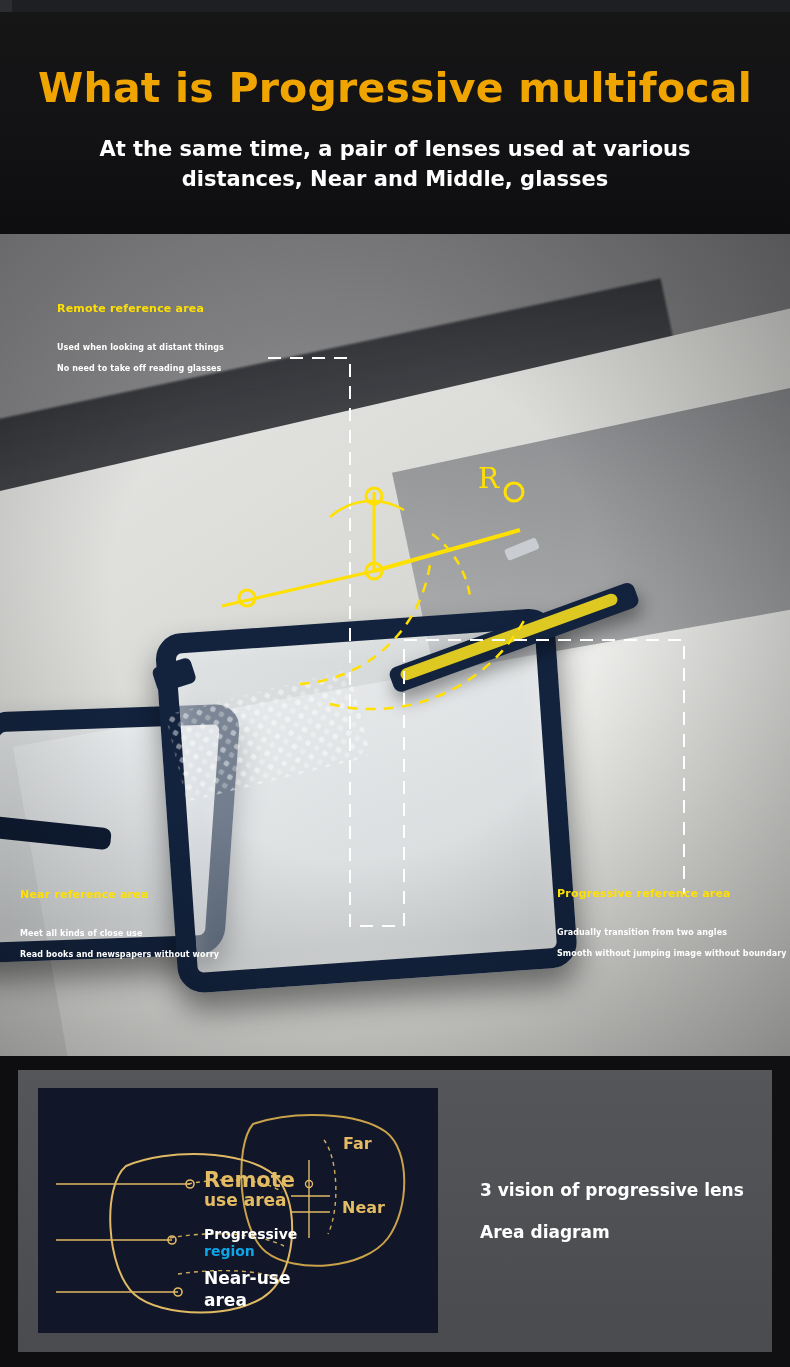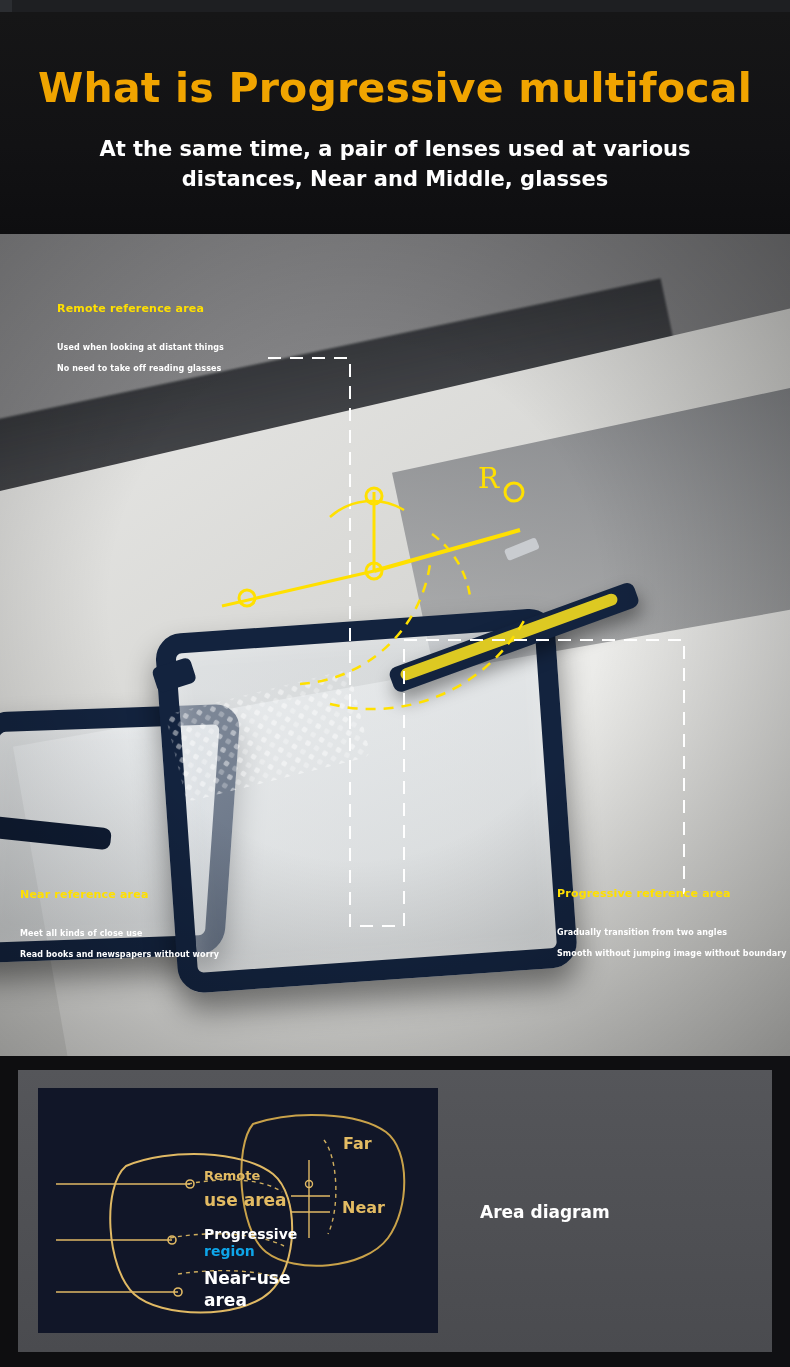--- a/index.html
+++ b/index.html
@@ -224,28 +224,29 @@
           <circle cx="134" cy="152" r="4" fill="none" stroke="#e0b964" stroke-width="1.6"></circle>
           <circle cx="140" cy="204" r="4" fill="none" stroke="#e0b964" stroke-width="1.6"></circle>
 
           <line x1="271" y1="72" x2="271" y2="150" stroke="#e0b964" stroke-width="1.4"></line>
           <line x1="253" y1="108" x2="292" y2="108" stroke="#e0b964" stroke-width="1.4"></line>
           <line x1="253" y1="124" x2="292" y2="124" stroke="#e0b964" stroke-width="1.4"></line>
           <circle cx="271" cy="96" r="3.5" fill="none" stroke="#e0b964" stroke-width="1.4"></circle>
         </svg>
         <div class="dlabel" style="left:305px;top:46px;font-size:16px;">Far</div>
         <div class="dlabel" style="left:304px;top:110px;font-size:16px;">Near</div>
-        <div class="dlabel" style="left:166px;top:80px;font-size:13px;">Remote</div>
+        <div class="dlabel" style="left:166px;top:80px;font-size:21px;">Remote</div>
         <div class="dlabel" style="left:166px;top:102px;font-size:17px;">use area</div>
         <div class="dlabel" style="left:166px;top:138px;font-size:14px;color:#fff;">Progressive</div>
         <div class="dlabel" style="left:166px;top:155px;font-size:14px;color:#0ea5e9;">region</div>
         <div class="dlabel" style="left:166px;top:180px;font-size:17px;color:#fff;">Near-use</div>
         <div class="dlabel" style="left:166px;top:202px;font-size:17px;color:#fff;">area</div>
       </div>
 
       <div class="right-text">
+        <div class="l1">3 vision of progressive lens</div>
         <div class="l2">Area diagram</div>
       </div>
 
     </div>
   </div>
 
 </div>
 
 </body></html>

